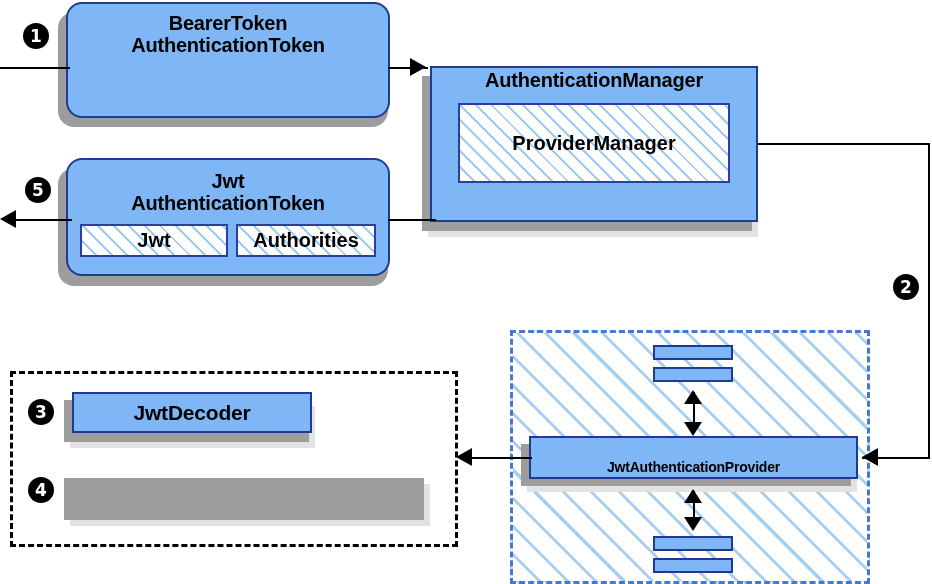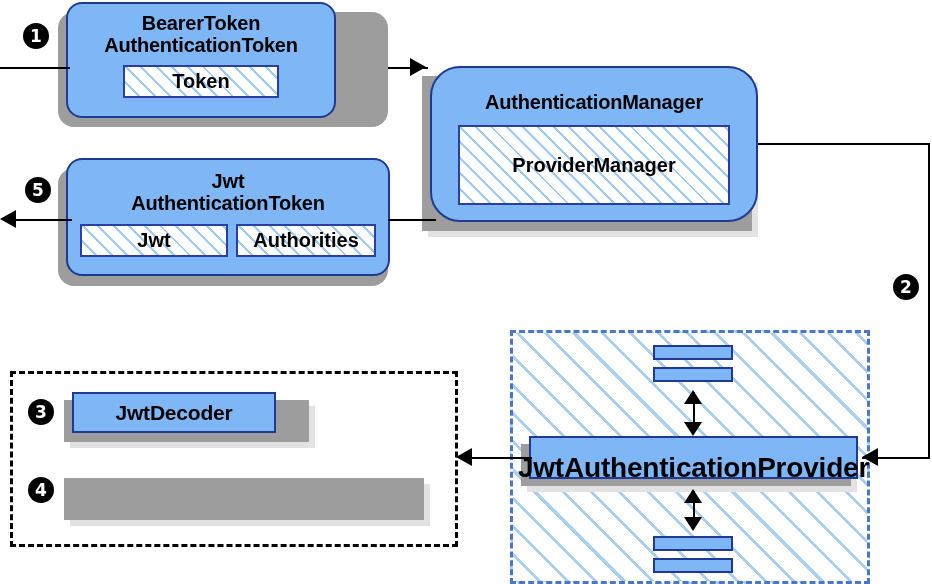--- a/index.html
+++ b/index.html
@@ -154,31 +154,28 @@
 
   <div class="line-h" style="left:470px;top:457px;width:62px;"></div>
   <div class="arrow left" style="left:456px;top:448px;"></div>
 
   <div class="line-h" style="left:388px;top:219px;width:48px;"></div>
 
   <div class="line-h" style="left:14px;top:219px;width:58px;"></div>
   <div class="arrow left" style="left:0px;top:210px;"></div>
 
   <div class="shadow rounded" style="left:58px;top:12px;width:330px;height:115px;"></div>
-  <div class="node rounded" style="left:66px;top:2px;width:270px;height:116px;padding-top:8px;">
+  <div class="node rounded" style="left:66px;top:2px;width:324px;height:116px;padding-top:8px;">
     <div class="node-title">BearerToken
 AuthenticationToken</div>
-    <div class="hatchbox" style="width:156px;height:33px;margin-top:8px;">
-      <span>Token</span>
-    </div>
   </div>
 
   <div class="shadow" style="left:422px;top:76px;width:330px;height:155px;"></div>
   <div class="shadow light" style="left:428px;top:82px;width:330px;height:155px;"></div>
-  <div class="node" style="left:430px;top:66px;width:328px;height:156px;padding-top:23px;border-radius:30px;">
+  <div class="node" style="left:430px;top:66px;width:328px;height:156px;padding-top:1px;">
     <div class="node-title">AuthenticationManager</div>
     <div class="hatchbox" style="width:272px;height:80px;margin-top:12px;">
       <span>ProviderManager</span>
     </div>
   </div>
 
   <div class="shadow rounded" style="left:58px;top:168px;width:330px;height:118px;"></div>
   <div class="node rounded" style="left:66px;top:158px;width:324px;height:118px;padding-top:10px;">
     <div class="node-title">Jwt
 AuthenticationToken</div>
@@ -195,33 +192,33 @@
   <div class="mini-bar" style="left:653px;top:345px;width:80px;height:15px;"></div>
   <div class="mini-bar" style="left:653px;top:367px;width:80px;height:15px;"></div>
 
   <div class="arrow up" style="left:684px;top:390px;"></div>
   <div class="line-v" style="left:693px;top:392px;height:32px;"></div>
   <div class="arrow down" style="left:684px;top:422px;"></div>
 
   <div class="shadow" style="left:521px;top:444px;width:330px;height:42px;"></div>
   <div class="shadow light" style="left:527px;top:450px;width:330px;height:42px;"></div>
   <div class="node flat" style="left:529px;top:436px;width:329px;height:43px;">
-    <div class="node-title" style="font-size:28px;margin-top:20px;">JwtAuthenticationProvider</div>
+    <div class="node-title" style="font-size:14px;margin-top:20px;">JwtAuthenticationProvider</div>
   </div>
 
   <div class="arrow up" style="left:684px;top:489px;"></div>
   <div class="line-v" style="left:693px;top:491px;height:28px;"></div>
   <div class="arrow down" style="left:684px;top:517px;"></div>
 
   <div class="mini-bar" style="left:653px;top:536px;width:80px;height:15px;"></div>
   <div class="mini-bar" style="left:653px;top:558px;width:80px;height:15px;"></div>
 
   <div class="shadow" style="left:64px;top:400px;width:245px;height:42px;"></div>
   <div class="shadow light" style="left:70px;top:406px;width:245px;height:42px;"></div>
-  <div class="node flat" style="left:72px;top:392px;width:204px;height:41px;">
+  <div class="node flat" style="left:72px;top:392px;width:240px;height:41px;">
     <div class="node-title" style="font-size:21px;">JwtDecoder</div>
   </div>
 
   <div class="shadow" style="left:64px;top:478px;width:360px;height:42px;"></div>
   <div class="shadow light" style="left:70px;top:484px;width:360px;height:42px;"></div>
 
   <div class="badge" style="left:23px;top:23px;">1</div>
   <div class="badge" style="left:25px;top:177px;">5</div>
   <div class="badge" style="left:893px;top:274px;">2</div>
   <div class="badge" style="left:28px;top:399px;">3</div>

